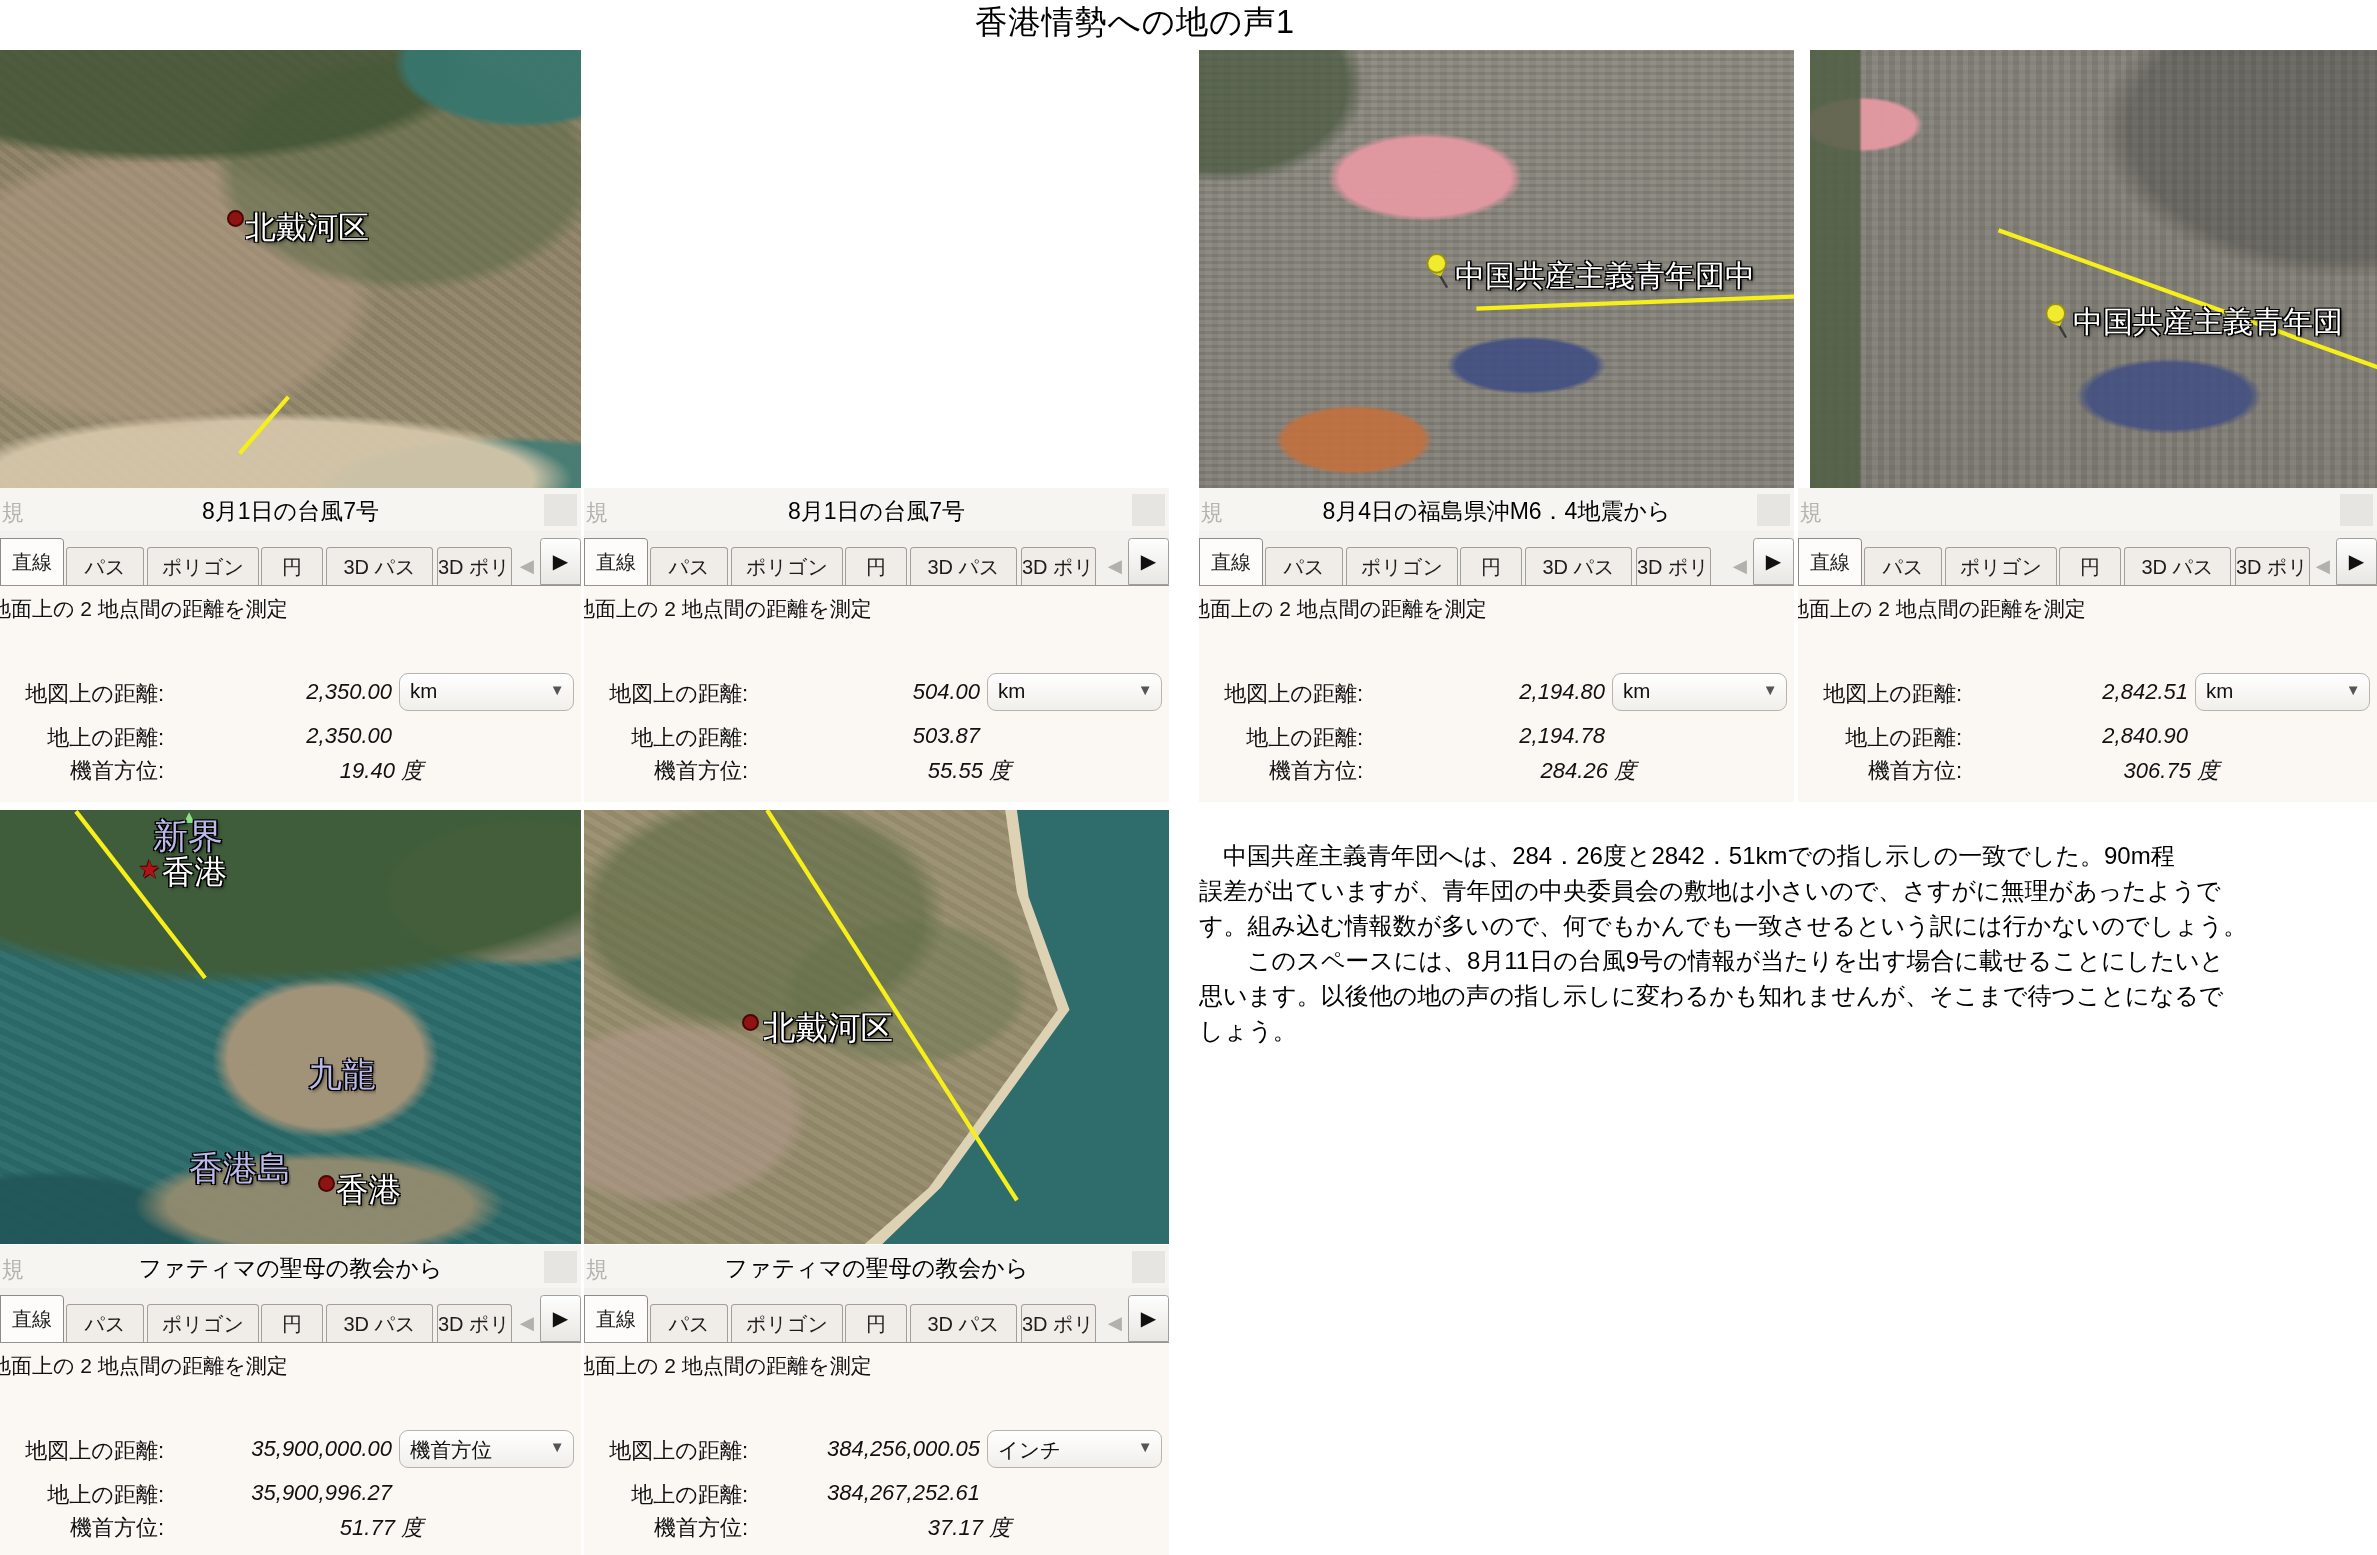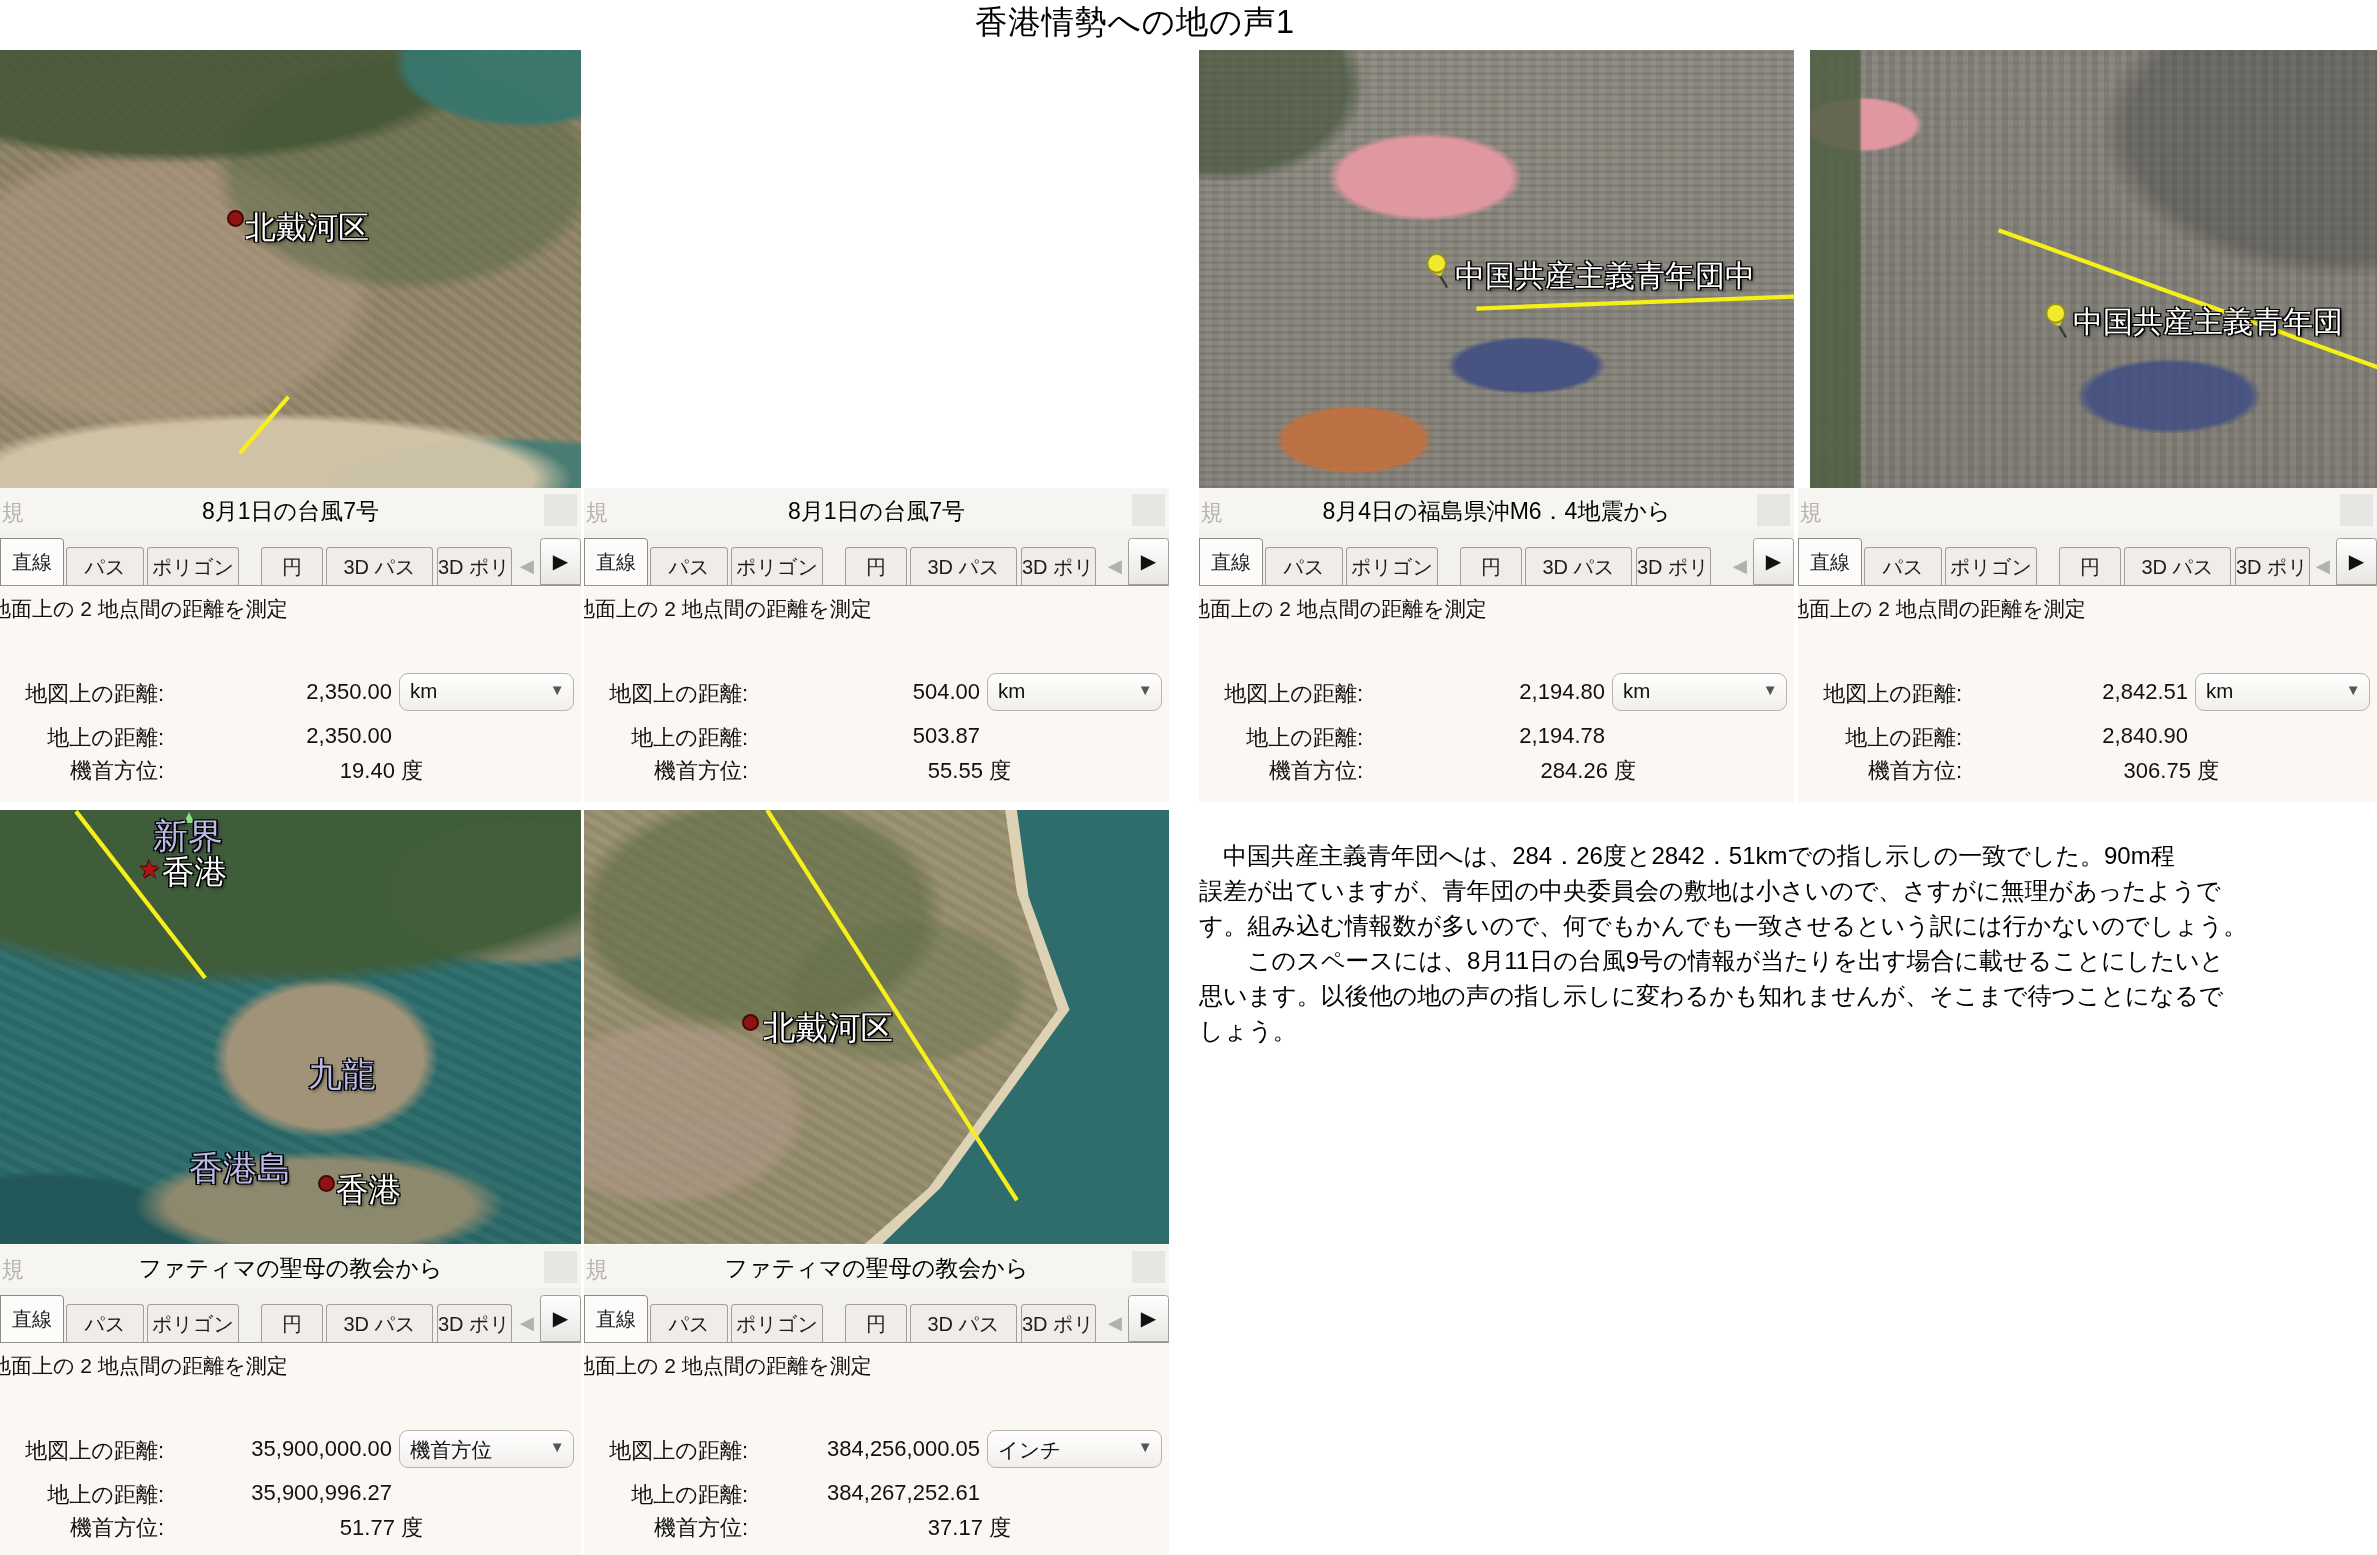--- a/index.html
+++ b/index.html
@@ -72,31 +72,31 @@
   .rwin{position:absolute;background:#fbf8f4;overflow:hidden;color:#111;}
   .cap{position:absolute;left:0;right:0;top:0;height:43px;background:#f7f5f2;}
   .cap-frag{position:absolute;left:1.4px;top:8.5px;font-size:22.6px;color:#b6b4af;}
   .cap-text{position:absolute;left:0;right:0;top:7.8px;text-align:center;font-size:23px;color:#000;white-space:nowrap;}
   .cap-btn{position:absolute;right:4.2px;top:5.7px;width:32.5px;height:32.5px;background:#e7e5e1;}
   .tabs{position:absolute;left:0;right:0;top:43px;height:55px;border-bottom:1.4px solid #96948e;box-sizing:border-box;background:#f3f1ed;}
   .tab{position:absolute;bottom:0;height:38px;background:#f0ede8;border:1.4px solid #a19f99;border-bottom:none;
        border-radius:3.5px 3.5px 0 0;font-size:20px;color:#1c1c1c;text-align:center;line-height:38px;
        box-sizing:border-box;overflow:hidden;white-space:nowrap;}
   .tab.sel{height:47px;background:#fdfcfa;line-height:47px;z-index:2;border-color:#8d8b85;border-radius:0 4.2px 0 0;}
-  .t0{left:0;width:64px;}.t1{left:66px;width:78px;}.t2{left:147px;width:92px;}
+  .t0{left:0;width:64px;}.t1{left:66px;width:78px;}.t2{left:147px;width:112px;}
   .t3{left:261px;width:62px;}.t4{left:326px;width:107px;}.t5{left:437px;width:75px;}
   .arr{position:absolute;right:47px;bottom:8.5px;font-size:18.4px;color:#b3b1ab;}
   .arrbtn{position:absolute;right:0;bottom:0;width:41px;height:47px;border:1.4px solid #a19f99;border-radius:3.5px 3.5px 0 0;
        background:linear-gradient(#fefefe,#e9e7e3);text-align:center;line-height:44px;font-size:20px;color:#111;box-sizing:border-box;}
   .pane{position:absolute;left:0;right:0;top:98px;bottom:0;background:#fbf8f4;}
   .mh{position:absolute;top:8.5px;left:-10px;font-size:21px;color:#111;white-space:nowrap;}
   .row{position:absolute;left:0;right:0;height:30px;font-size:22px;color:#111;}
   .r1{top:93px;}.r2{top:137px;}.r3{top:170px;}
   .lbl{position:absolute;left:0;width:164px;text-align:right;white-space:nowrap;}
-  .val{position:absolute;right:189px;text-align:right;white-space:nowrap;}
+  .val{position:absolute;right:189px;text-align:right;white-space:nowrap;font-style:italic;}
   .r3 .val{right:158px;}
   .dd{position:absolute;right:7px;top:-6.4px;width:175px;height:38px;background:linear-gradient(#fff,#f1efeb);
       border:1.4px solid #b7b4ae;border-radius:9px;box-sizing:border-box;}
   .ddtext{position:absolute;left:10px;top:5.7px;font-size:20.5px;color:#111;}
   .ddarrow{position:absolute;right:8.5px;top:7.8px;font-size:15px;color:#555;}
 
   
   .para{position:absolute;left:1199px;top:838px;width:1181px;font-size:24px;line-height:35px;color:#000;}
   .para div{white-space:pre;}
 </style>

